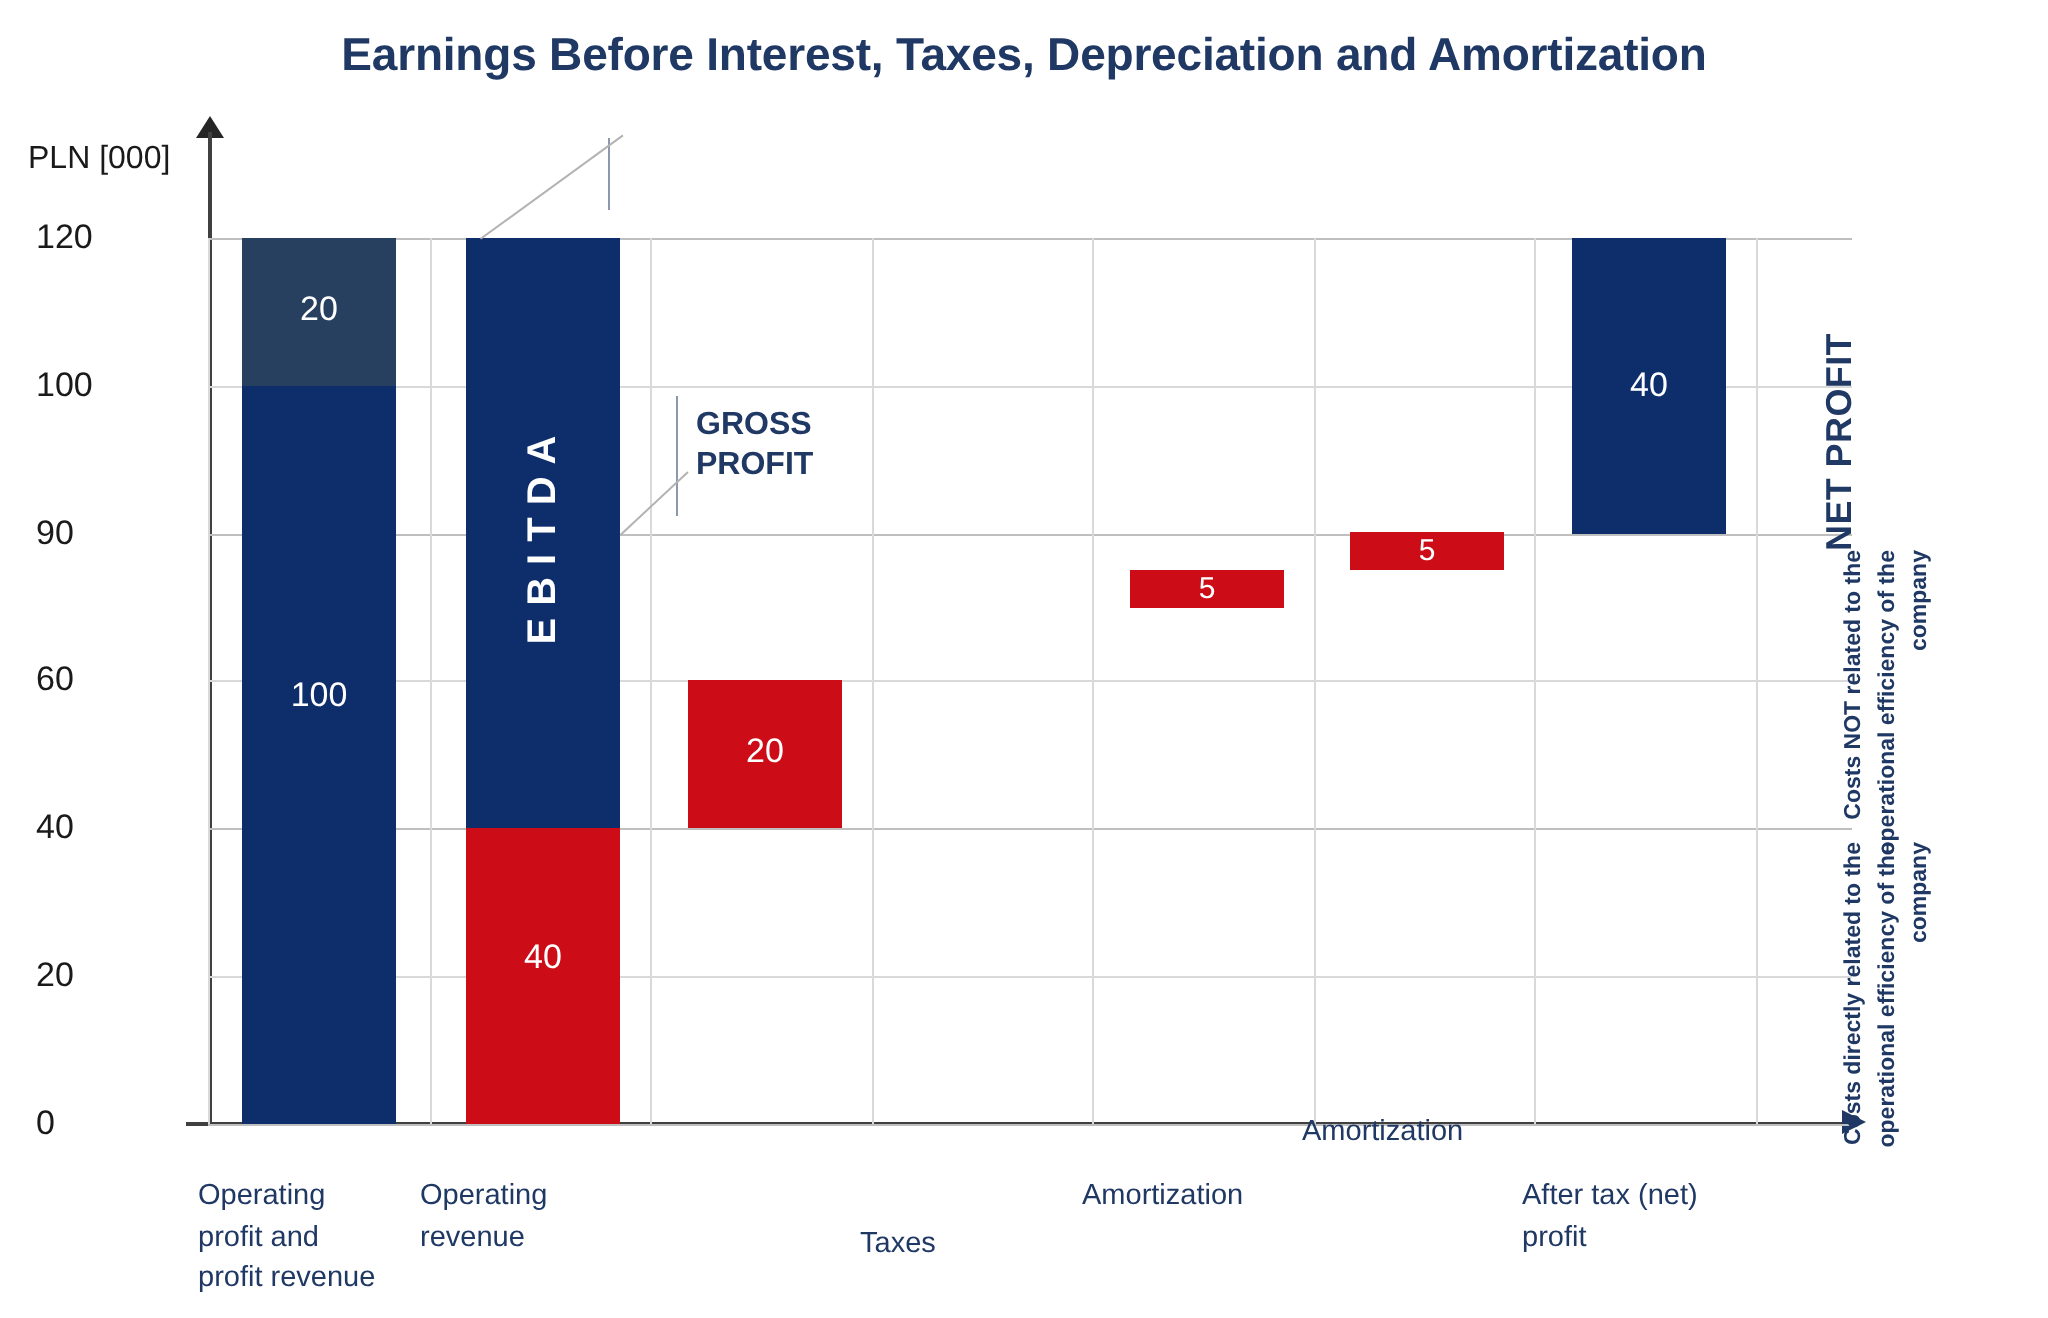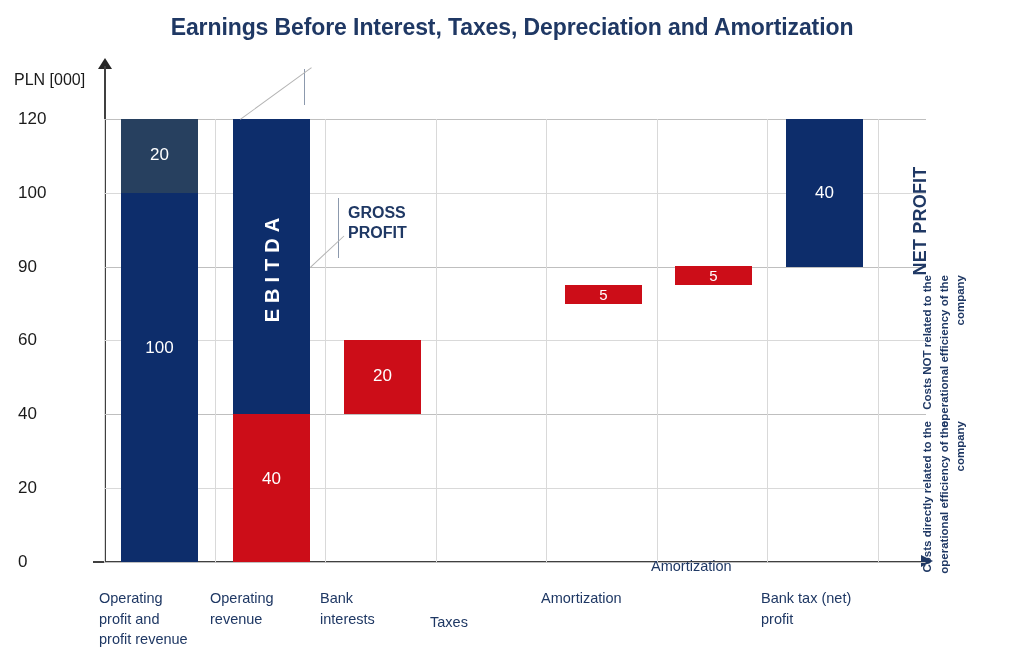--- a/index.html
+++ b/index.html
@@ -283,35 +283,31 @@
     <div>Operating</div>
     <div>profit and</div>
     <div>profit revenue</div>
   </div>
 
   <div class="cat-label" style="left:210px; top:588px; width:120px;">
     <div>Operating</div>
     <div>revenue</div>
   </div>
 
-  <div class="cat-label" style="left:320px; top:588px; width:120px;">
-    <div>Bank</div>
-    <div>interests</div>
-  </div>
 
   <div class="cat-label" style="left:430px; top:588px; width:120px;margin-top:24px;">
     <div>Taxes</div>
   </div>
 
   <div class="cat-label" style="left:541px; top:588px; width:120px;">
     <div>Amortization</div>
   </div>
 
   <div class="cat-label" style="left:651px; top:556px; width:120px;">
     <div>Amortization</div>
   </div>
 
   <div class="cat-label" style="left:761px; top:588px; width:120px;">
-    <div>Bank tax (net)</div>
+    <div>After tax (net)</div>
     <div>profit</div>
   </div>
 
 </div>
 
 </body></html>

